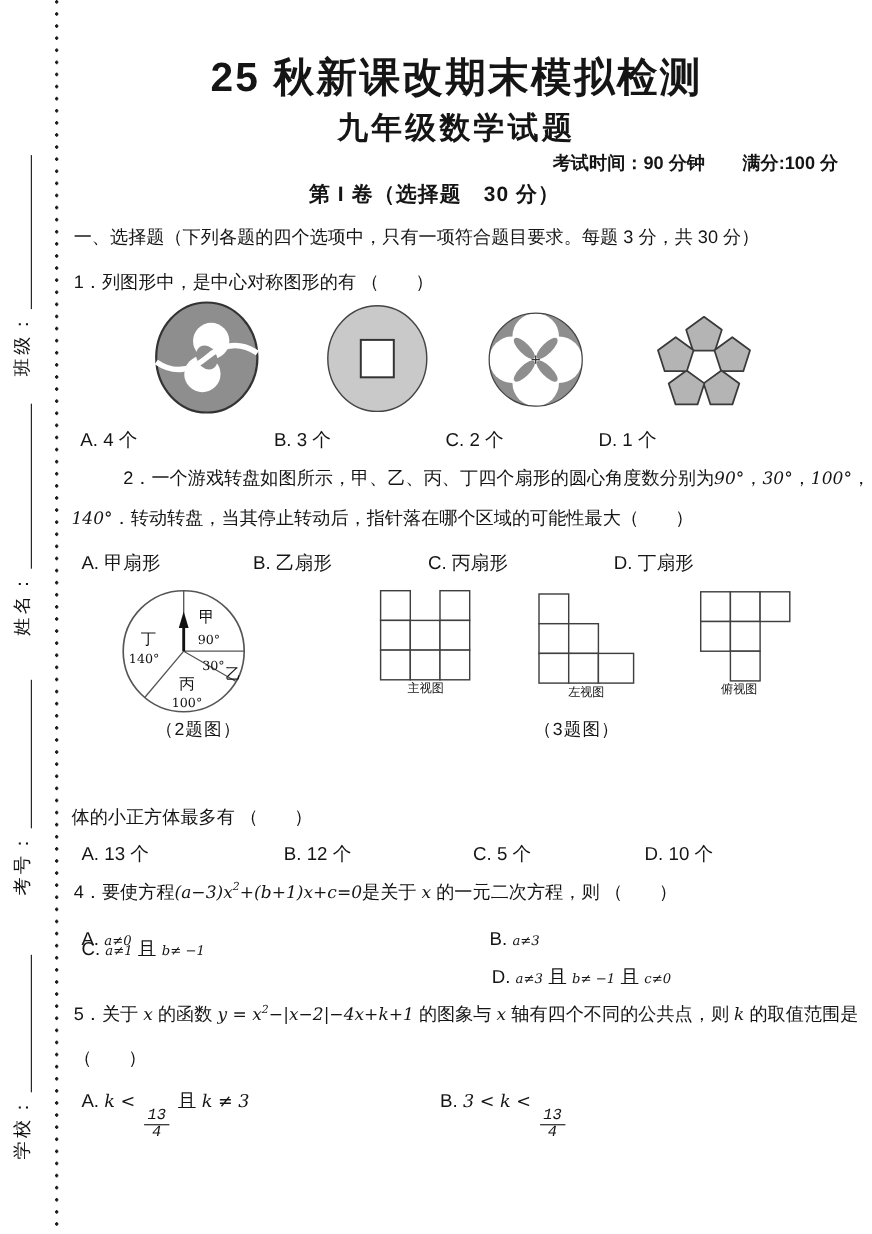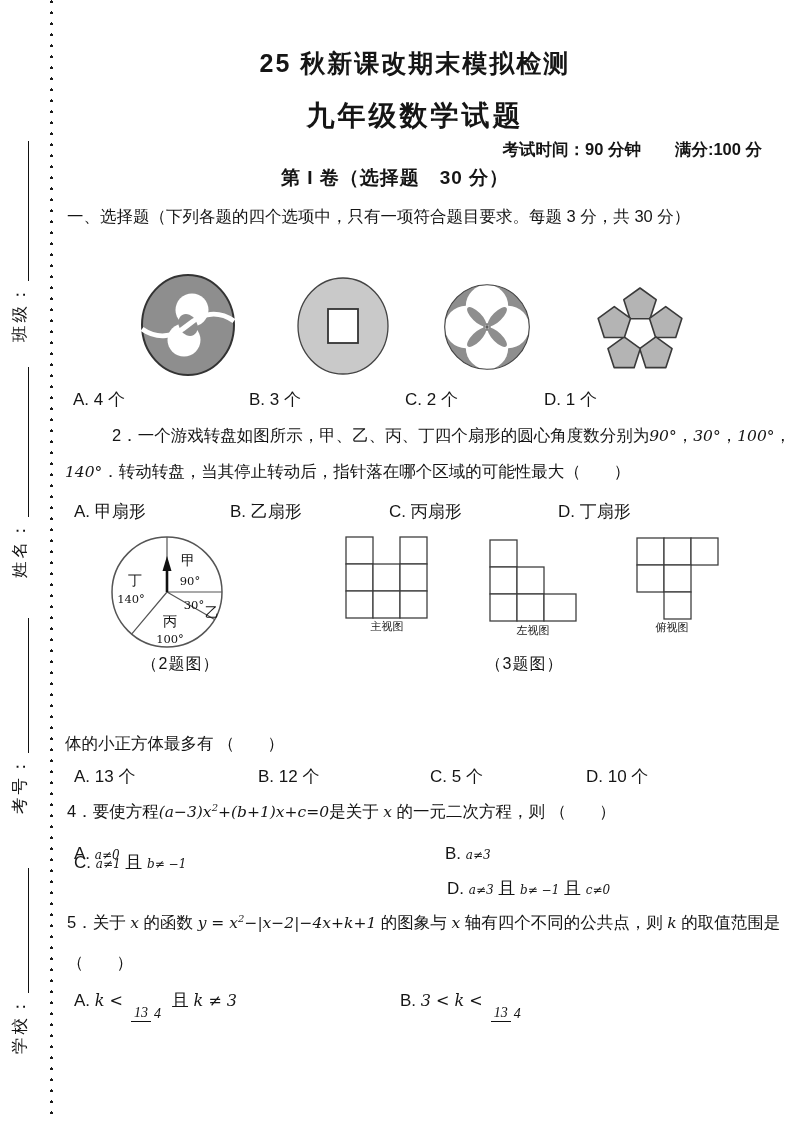--- a/index.html
+++ b/index.html
@@ -12,36 +12,36 @@
   
   .dotted-line{position:absolute;left:50px;top:0;width:3px;height:1122px;
     background-image:radial-gradient(circle at 1.5px 1.7px,#1c1c1c 0 1.35px,transparent 1.5px);
     background-size:3px 11px;background-repeat:repeat-y;}
   
   .side-field{position:absolute;transform:rotate(-90deg);transform-origin:0 0;
     font-size:16.5px;letter-spacing:3px;white-space:nowrap;color:#111;}
   .side-field .blank{display:inline-block;border-bottom:1.6px solid #111;height:0.95em;
     vertical-align:-4px;margin-left:2px;}
   
-  .title{font-size:25px;letter-spacing:2px;}
+  .title{font-size:37px;letter-spacing:2px;}
   .subtitle{font-size:28px;font-family:"DejaVu Serif","Liberation Serif",serif;font-weight:700;letter-spacing:3px;}
   .examinfo{font-size:16.5px;font-weight:700;}
   .examinfo span{margin-left:34px;}
   .sectiontitle{font-size:19px;letter-spacing:1px;}
   .stem{font-size:16.5px;}
   .opt{font-size:17px;}
   .viewlabel{font-size:11px;}
   .caption{font-size:16px;letter-spacing:1px;}
   
   .math{font-family:"DejaVu Serif","Liberation Serif",serif;font-style:italic;font-size:15.5px;}
   .opt .math{font-size:12px;}
   .opt-sm .math{font-size:16px;}
   sup.math{font-size:10px;font-style:italic;}
-  .frac{display:inline-flex;align-items:center;line-height:1.05;
-    font-family:Liberation Serif, serif;font-style:italic;font-size:14px;
+  .frac{display:inline-flex;flex-direction:column;align-items:center;line-height:1.05;
+    font-family:Liberation Mono, monospace;font-style:italic;font-size:14px;
     vertical-align:-11px;margin:0 3px;}
   .frac .fn{border-bottom:1.3px solid #111;padding:0 3px;}
   .frac .fd{padding:0 3px;}
   
   svg{overflow:visible;}
   .fill-gray{fill:var(--figure-gray,#8e8e8e);}
   .fill-coin{fill:var(--coin-gray,#c9c9c9);}
   .fill-pent{fill:var(--pentagon-gray,#b4b4b4);stroke:#3a3a3a;stroke-width:1.6;stroke-linejoin:round;}
   .stroke-dark{stroke:#333;}
   .spin-name{font-size:14px;fill:#111;text-anchor:middle;font-family:"Liberation Sans",sans-serif;}
@@ -70,20 +70,21 @@
 
   <div class="abs center bold title" style="left:65px;top:48px;width:700px;">25 秋新课改期末模拟检测</div>
   <div class="abs center subtitle" style="left:65px;top:98px;width:700px;">九年级数学试题</div>
   <div class="abs right examinfo" style="left:65px;top:139px;width:697px;">
     <span>考试时间：90 分钟</span><span>满分:100 分</span>
   </div>
   <div class="abs center bold sectiontitle" style="left:65px;top:166px;width:660px;">第 I 卷（选择题　30 分）</div>
 
   <div class="abs stem" style="left:67px;top:206px;">一、选择题（下列各题的四个选项中，只有一项符合题目要求。每题 3 分，共 30 分）</div>
 
+  <div class="abs stem" style="left:67px;top:247px;">1．列图形中，是中心对称图形的有 （　　）</div>
 
   <svg class="abs" style="left:138px;top:272px;" width="100" height="106" viewBox="-50 -53 100 106">
     <ellipse cx="0" cy="0" rx="46" ry="50" class="fill-gray stroke-dark" stroke-width="2"></ellipse>
     <circle cx="4" cy="-15" r="16.5" fill="#fff"></circle>
     <circle cx="-4" cy="15" r="16.5" fill="#fff"></circle>
     <ellipse cx="0" cy="0" rx="9" ry="11.5" transform="rotate(-30)" class="fill-gray"></ellipse>
     <path d="M -46,4 C -30,15 -14,12 0,0 C 14,-12 30,-15 46,-4" fill="none" stroke="#fff" stroke-width="5"></path>
   </svg>
 
   <svg class="abs" style="left:295px;top:276px;" width="96" height="100" viewBox="-48 -50 96 100">

